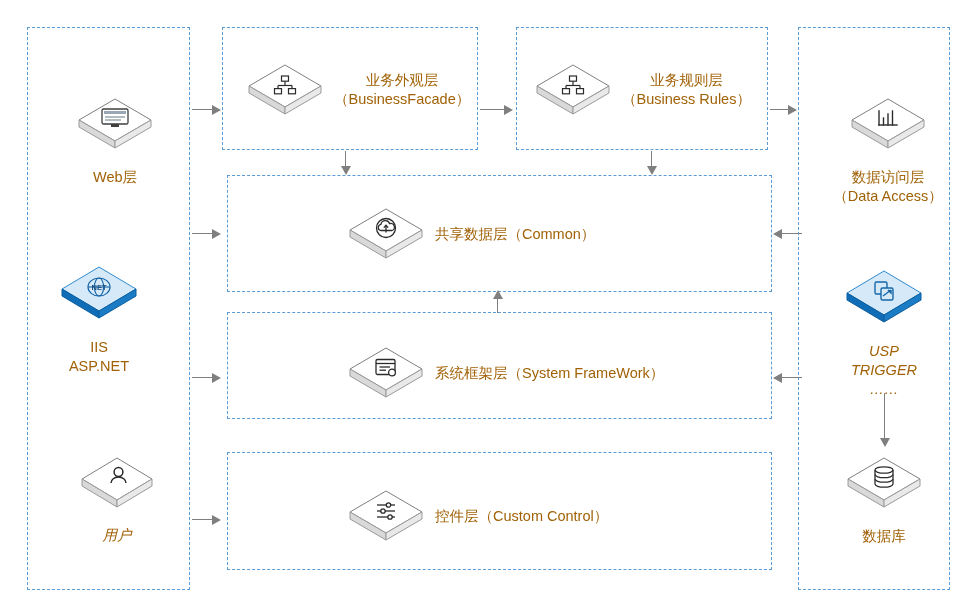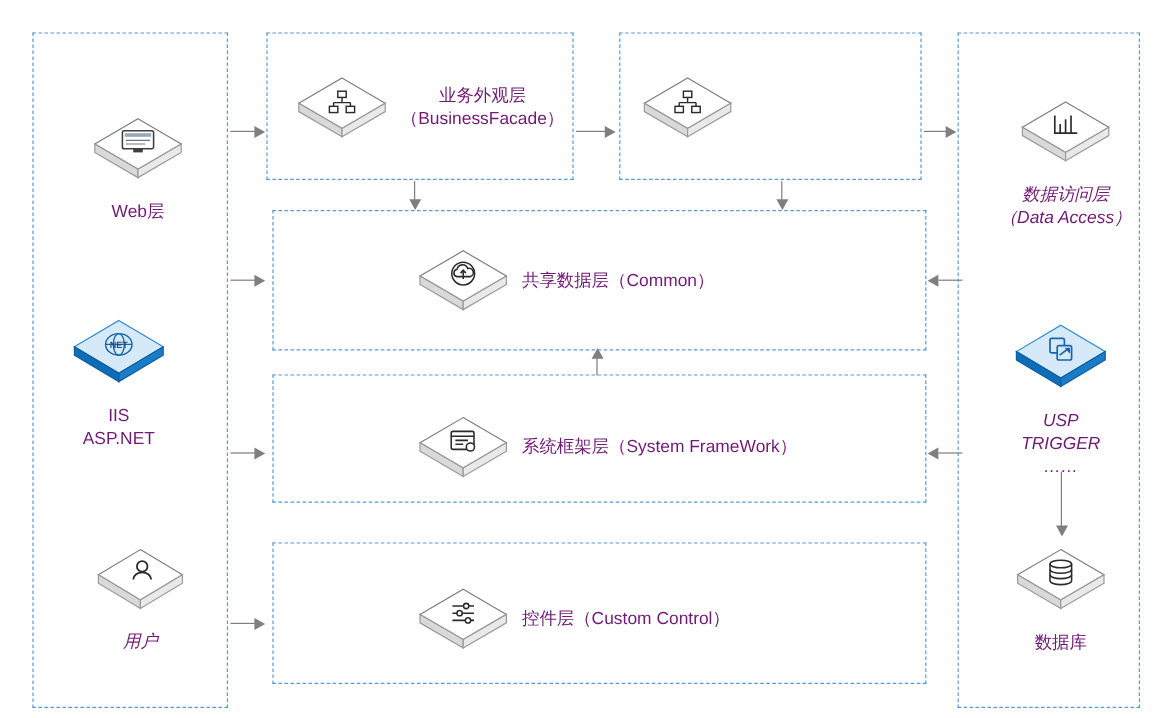--- a/index.html
+++ b/index.html
@@ -8,21 +8,21 @@
   #stage{position:absolute;left:0;top:0;width:978px;height:598px;}
 
   .dashbox{position:absolute;border:1px dashed #5b9bd5;box-sizing:border-box;}
 
   .node{position:absolute;display:flex;align-items:center;}
   .node.vert{flex-direction:column;justify-content:center;}
 
   .cube{position:relative;flex:0 0 auto;}
   .cube svg{display:block;}
 
-  .lbl{font-size:14.5px;line-height:19px;color:#701a75;white-space:nowrap;}
+  .lbl{font-size:14.5px;line-height:19px;color:#a16207;white-space:nowrap;}
   .lbl.center{text-align:center;}
   .lbl.row{margin-left:10px;}
   .lbl.under{margin-top:16px;text-align:center;}
 
   .conn{position:absolute;background:#7f7f7f;}
   .conn.h{height:1.4px;}
   .conn.v{width:1.4px;}
   .ah{position:absolute;width:0;height:0;}
   .ah.right{border-top:5px solid transparent;border-bottom:5px solid transparent;border-left:9px solid #7f7f7f;}
   .ah.left{border-top:5px solid transparent;border-bottom:5px solid transparent;border-right:9px solid #7f7f7f;}
@@ -162,23 +162,27 @@
           <rect x="-3.5" y="-9" width="7" height="5.2"></rect>
           <rect x="-10.5" y="3.6" width="7" height="5.2"></rect>
           <rect x="3.5" y="3.6" width="7" height="5.2"></rect>
           <line x1="0" y1="-3.8" x2="0" y2="0.5"></line>
           <line x1="-7" y1="0.5" x2="7" y2="0.5"></line>
           <line x1="-7" y1="0.5" x2="-7" y2="3.6"></line>
           <line x1="7" y1="0.5" x2="7" y2="3.6"></line>
         </g>
       </svg>
     </span>
-  </div>
-
-  <div class="node vert" style="left:827px;top:82px;width:122px;font-style:italic;">
+    <span class="lbl row center">
+      <span>业务规则层</span><br>
+      <span>（Business Rules）</span>
+    </span>
+  </div>
+
+  <div class="node vert" style="left:827px;top:96px;width:122px;">
     <span class="cube">
       <svg width="78" height="56" viewBox="0 0 78 56">
         <polygon points="39,3 75,24 39,45 3,24" fill="#ffffff" stroke="#7f7f7f" stroke-width="1"></polygon>
         <polygon points="3,24 39,45 39,52 3,31" fill="#d9d9d9" stroke="#9a9a9a" stroke-width="1"></polygon>
         <polygon points="39,45 75,24 75,31 39,52" fill="#e9e9e9" stroke="#9a9a9a" stroke-width="1"></polygon>
         <g transform="translate(39,23)" stroke="#2b2b2b" stroke-width="1.4" fill="none" stroke-linecap="square">
           <line x1="-9" y1="-8" x2="-9" y2="6"></line>
           <line x1="-9" y1="6" x2="9" y2="6"></line>
           <line x1="-4.5" y1="6" x2="-4.5" y2="-1"></line>
           <line x1="0" y1="6" x2="0" y2="-5"></line>

